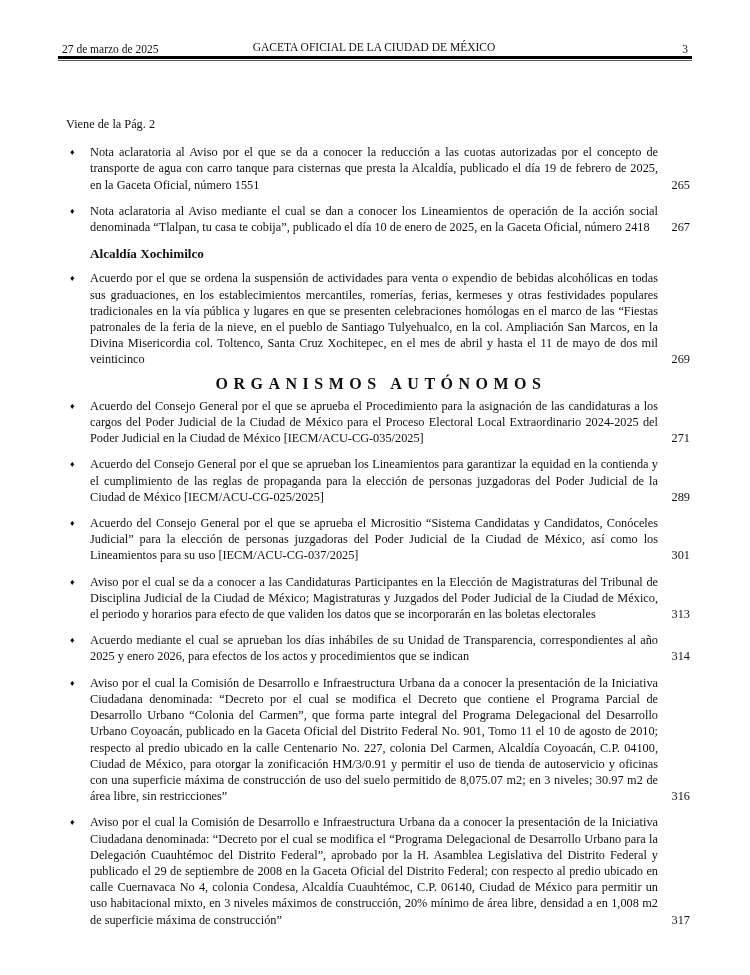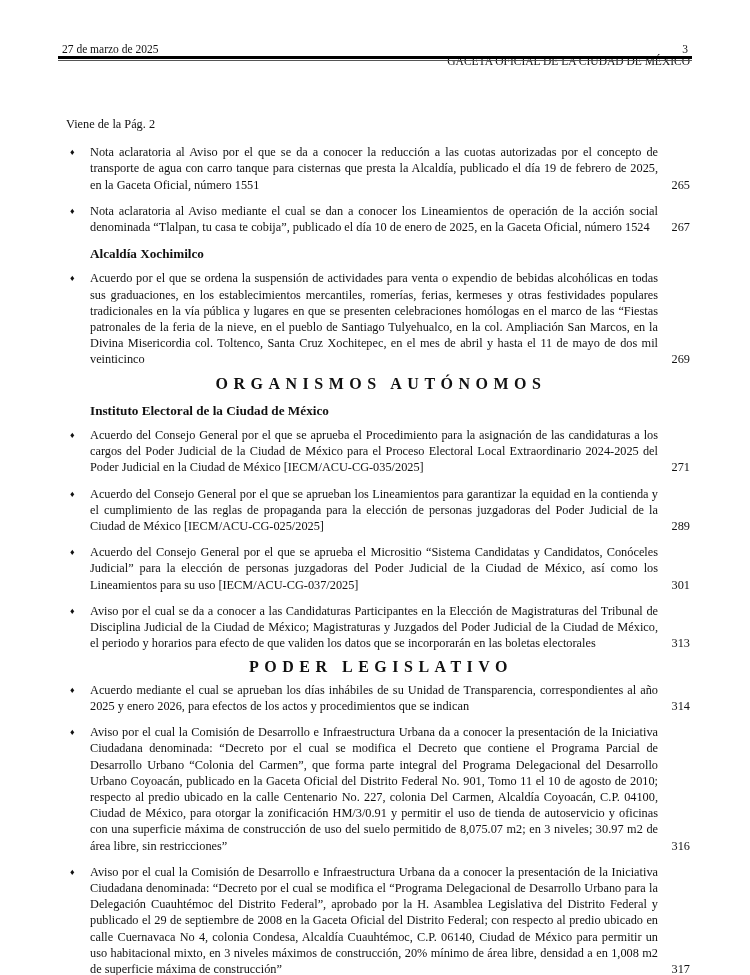--- a/index.html
+++ b/index.html
@@ -6,21 +6,21 @@
   body {
     width: 750px; height: 975px; position: relative; overflow: hidden;
     font-family: "Liberation Serif", "DejaVu Serif", serif;
     color: #111;
   }
   .header {
     position: absolute; left: 58px; top: 40px; width: 632px; height: 16px;
     font-size: 11.5px; line-height: 14px; text-decoration: underline;
   }
   .header .left { position: absolute; left: 4px; top: 2px; }
-  .header .center { position: absolute; left: 0; right: 0; top: 14px; text-align: right; }
+  .header .center { position: absolute; left: 0; right: 0; top: 0; text-align: center; }
   .header .right { position: absolute; right: 2px; top: 2px; }
   .rule-thick { position: absolute; left: 58px; top: 56px; width: 634px; height: 3px; background: #000; }
   .rule-thin { position: absolute; left: 58px; top: 60px; width: 634px; height: 1px; background: #555; }
 
   .content {
     position: absolute; left: 64px; top: 104px; width: 634px;
     font-size: 12.3px; line-height: 16.2px;
   }
   .viene { margin: 12px 0 12px 2px; }
   .entry { position: relative; margin: 0 0 10px 0; padding-left: 26px; padding-right: 40px; }
@@ -47,33 +47,32 @@
 <div class="content">
   <div class="viene">Viene de la Pág. 2</div>
 
   <div class="entry">
     <span class="bullet">♦</span>
     <span class="text">Nota aclaratoria al Aviso por el que se da a conocer la reducción a las cuotas autorizadas por el concepto de transporte de agua con carro tanque para cisternas que presta la Alcaldía, publicado el día 19 de febrero de 2025, en la Gaceta Oficial, número 1551</span>
     <span class="page">265</span>
   </div>
   <div class="entry">
     <span class="bullet">♦</span>
-    <span class="text">Nota aclaratoria al Aviso mediante el cual se dan a conocer los Lineamientos de operación de la acción social denominada “Tlalpan, tu casa te cobija”, publicado el día 10 de enero de 2025, en la Gaceta Oficial, número 1524</span>
+    <span class="text">Nota aclaratoria al Aviso mediante el cual se dan a conocer los Lineamientos de operación de la acción social denominada “Tlalpan, tu casa te cobija”, publicado el día 10 de enero de 2025, en la Gaceta Oficial, número 2418</span>
     <span class="page">267</span>
   </div>
 
   <div class="subhead">Alcaldía Xochimilco</div>
   <div class="entry">
     <span class="bullet">♦</span>
     <span class="text">Acuerdo por el que se ordena la suspensión de actividades para venta o expendio de bebidas alcohólicas en todas sus graduaciones, en los establecimientos mercantiles, romerías, ferias, kermeses y otras festividades populares tradicionales en la vía pública y lugares en que se presenten celebraciones homólogas en el marco de las “Fiestas patronales de la feria de la nieve, en el pueblo de Santiago Tulyehualco, en la col. Ampliación San Marcos, en la Divina Misericordia col. Toltenco, Santa Cruz Xochitepec, en el mes de abril y hasta el 11 de  mayo de dos mil veinticinco</span>
     <span class="page">269</span>
   </div>
 
   <div class="section">ORGANISMOS AUTÓNOMOS</div>
-  <div class="subhead">Instituto Electoral de la Ciudad de México</div>
   <div class="entry">
     <span class="bullet">♦</span>
     <span class="text">Acuerdo del Consejo General por el que se aprueba el Procedimiento para la asignación de las candidaturas a los cargos del Poder Judicial de la Ciudad de México para el Proceso Electoral Local Extraordinario 2024-2025 del Poder Judicial en la Ciudad de México [IECM/ACU-CG-035/2025]</span>
     <span class="page">271</span>
   </div>
   <div class="entry">
     <span class="bullet">♦</span>
     <span class="text">Acuerdo del Consejo General por el que se aprueban los Lineamientos para garantizar la equidad en la contienda y el cumplimiento de las reglas de propaganda para la elección de personas juzgadoras del Poder Judicial de la Ciudad de México [IECM/ACU-CG-025/2025]</span>
     <span class="page">289</span>
   </div>
@@ -81,21 +80,20 @@
     <span class="bullet">♦</span>
     <span class="text">Acuerdo del Consejo General por el que se aprueba el Micrositio “Sistema Candidatas y Candidatos, Conóceles Judicial” para la elección de personas juzgadoras del Poder Judicial de la Ciudad de México, así como los Lineamientos para su uso [IECM/ACU-CG-037/2025]</span>
     <span class="page">301</span>
   </div>
   <div class="entry">
     <span class="bullet">♦</span>
     <span class="text">Aviso por el cual se da a conocer a las Candidaturas Participantes en la Elección de Magistraturas del Tribunal de Disciplina Judicial de la Ciudad de México; Magistraturas y Juzgados del Poder Judicial de la Ciudad de México, el periodo y horarios para efecto de que validen los datos que se incorporarán en las boletas electorales</span>
     <span class="page">313</span>
   </div>
 
-  <div class="section">PODER LEGISLATIVO</div>
   <div class="entry">
     <span class="bullet">♦</span>
     <span class="text">Acuerdo mediante el cual se aprueban los días inhábiles de su Unidad de Transparencia, correspondientes al año 2025 y enero 2026, para efectos de los actos y procedimientos que se indican</span>
     <span class="page">314</span>
   </div>
   <div class="entry">
     <span class="bullet">♦</span>
     <span class="text">Aviso por el cual la Comisión de Desarrollo e Infraestructura Urbana da a conocer la presentación de la Iniciativa Ciudadana denominada: “Decreto por el cual se modifica el Decreto que contiene el Programa Parcial de Desarrollo Urbano “Colonia del Carmen”, que forma parte integral del Programa Delegacional del Desarrollo Urbano Coyoacán, publicado en la Gaceta Oficial del Distrito Federal No. 901, Tomo 11 el 10 de agosto de 2010; respecto al predio ubicado en la calle Centenario No. 227, colonia Del Carmen, Alcaldía Coyoacán, C.P. 04100, Ciudad de México, para otorgar la zonificación HM/3/0.91 y permitir el uso de tienda de autoservicio y oficinas con una superficie máxima de construcción de uso del suelo permitido de 8,075.07 m2; en 3 niveles; 30.97 m2 de área libre, sin restricciones”</span>
     <span class="page">316</span>
   </div>

